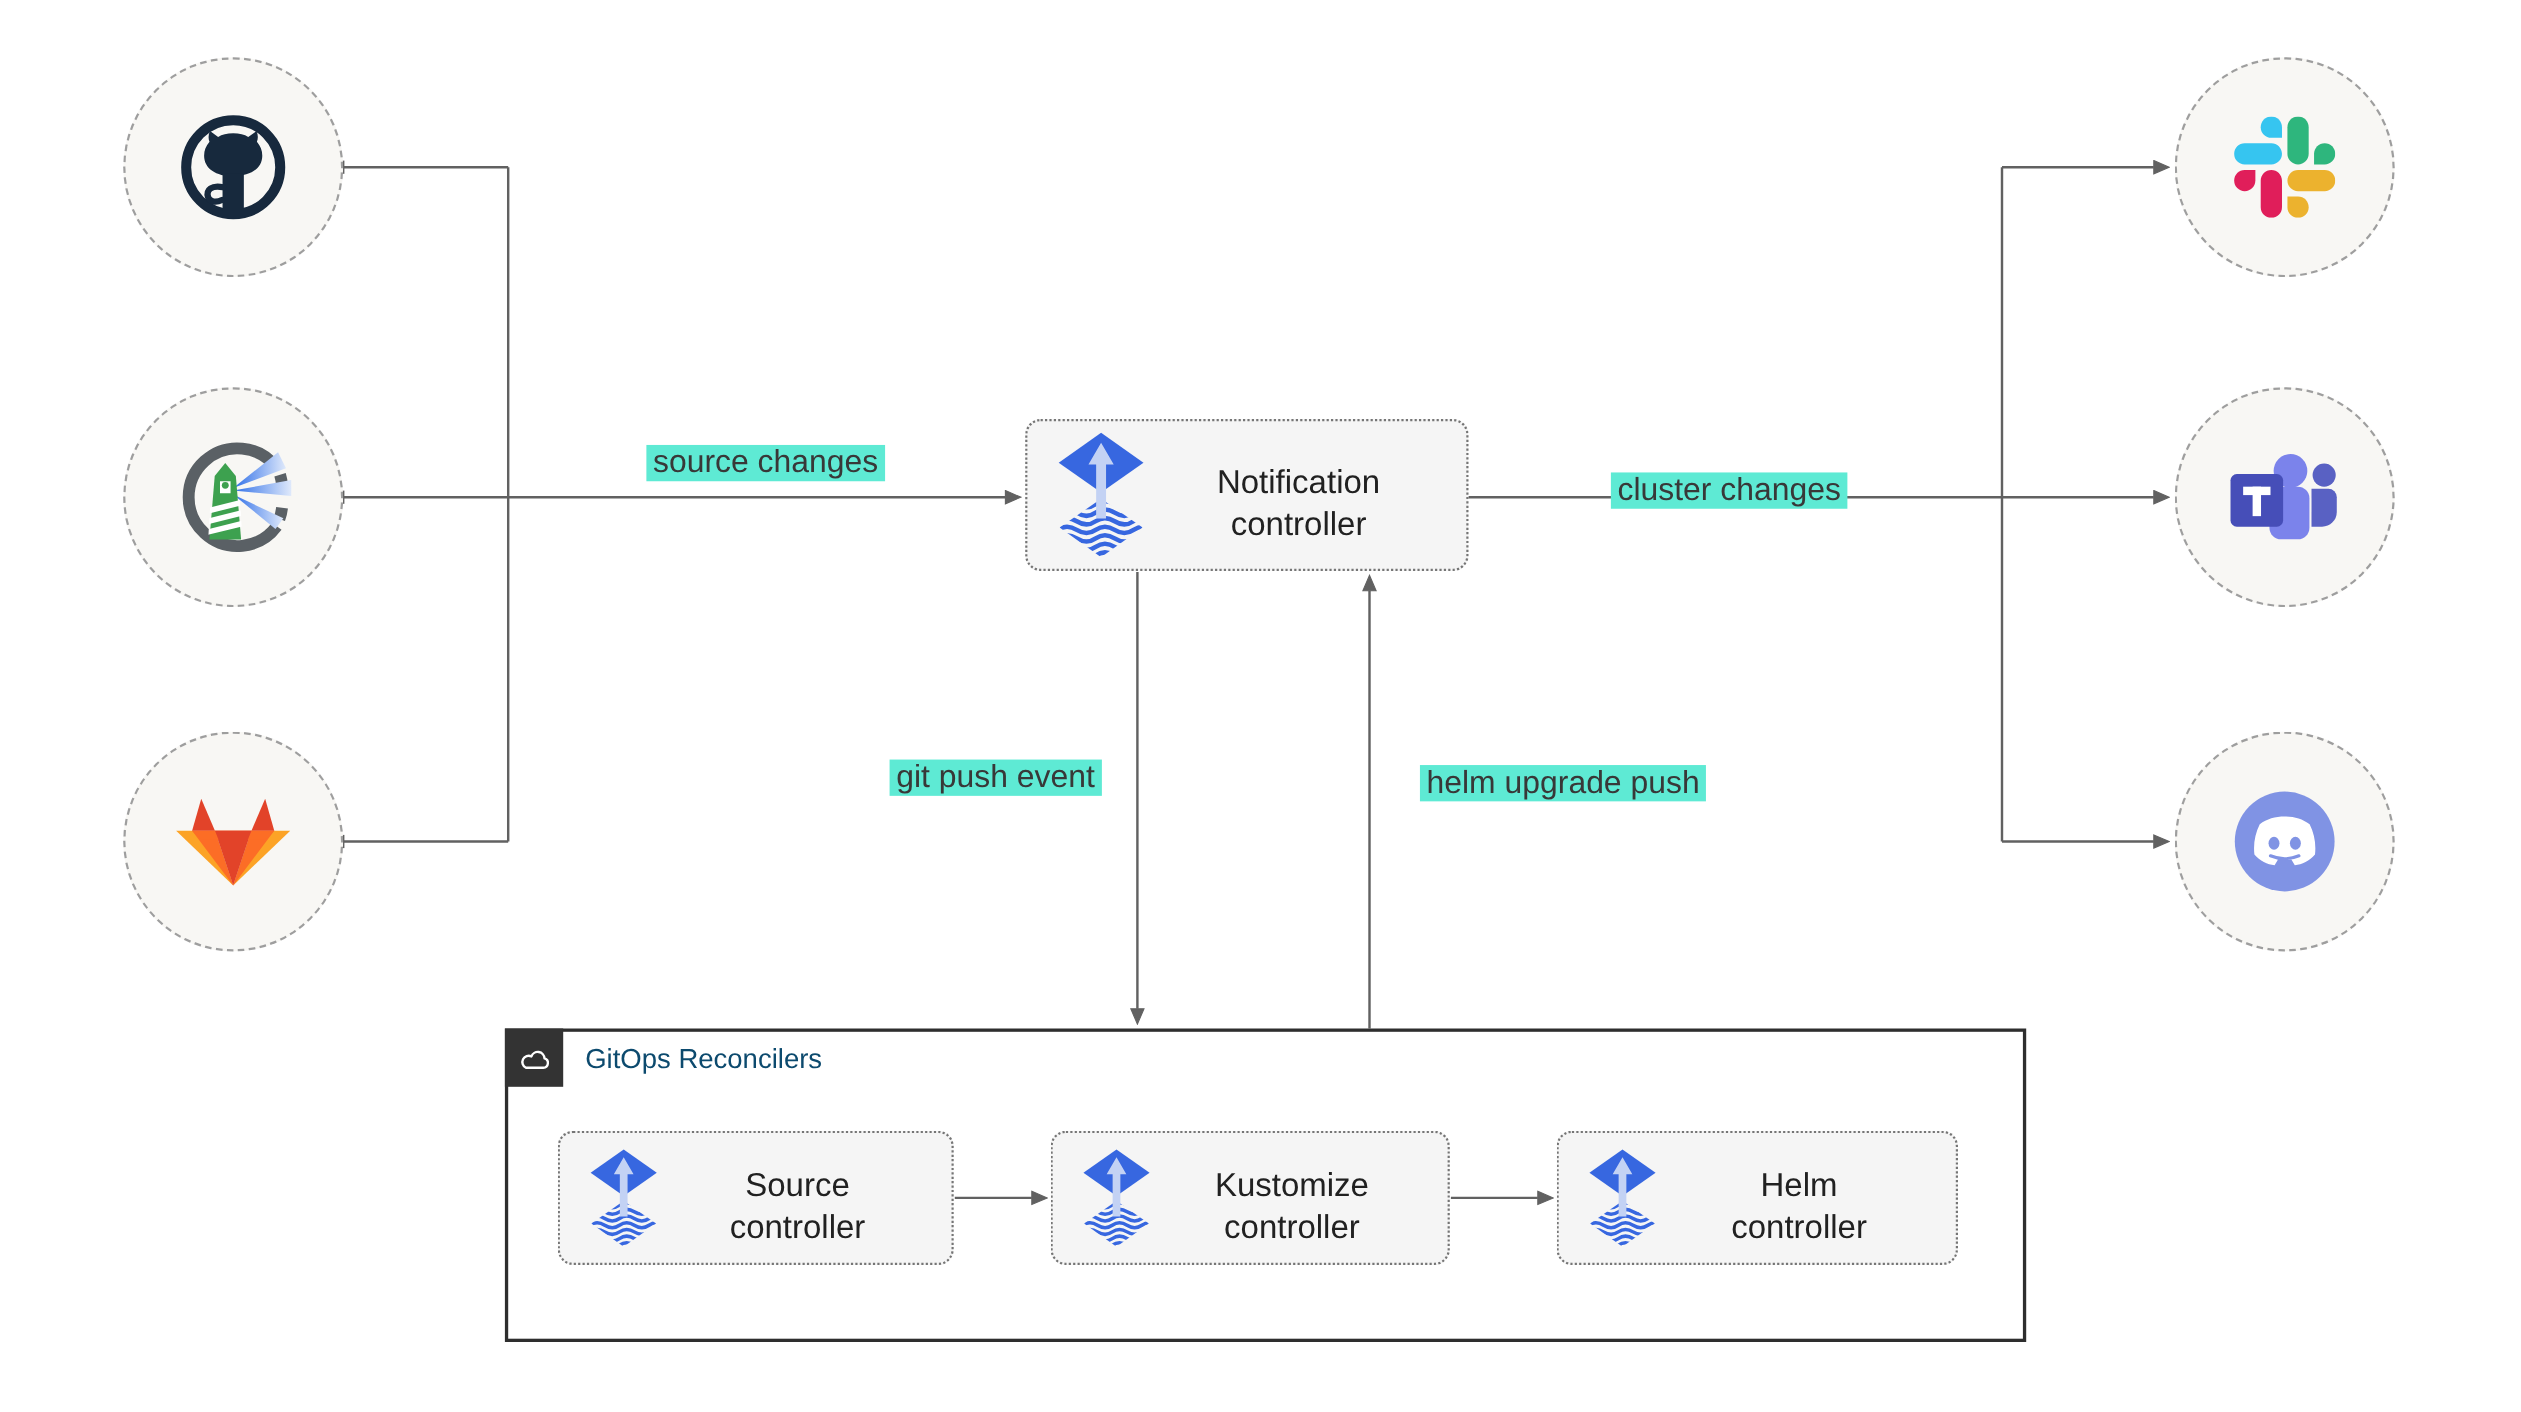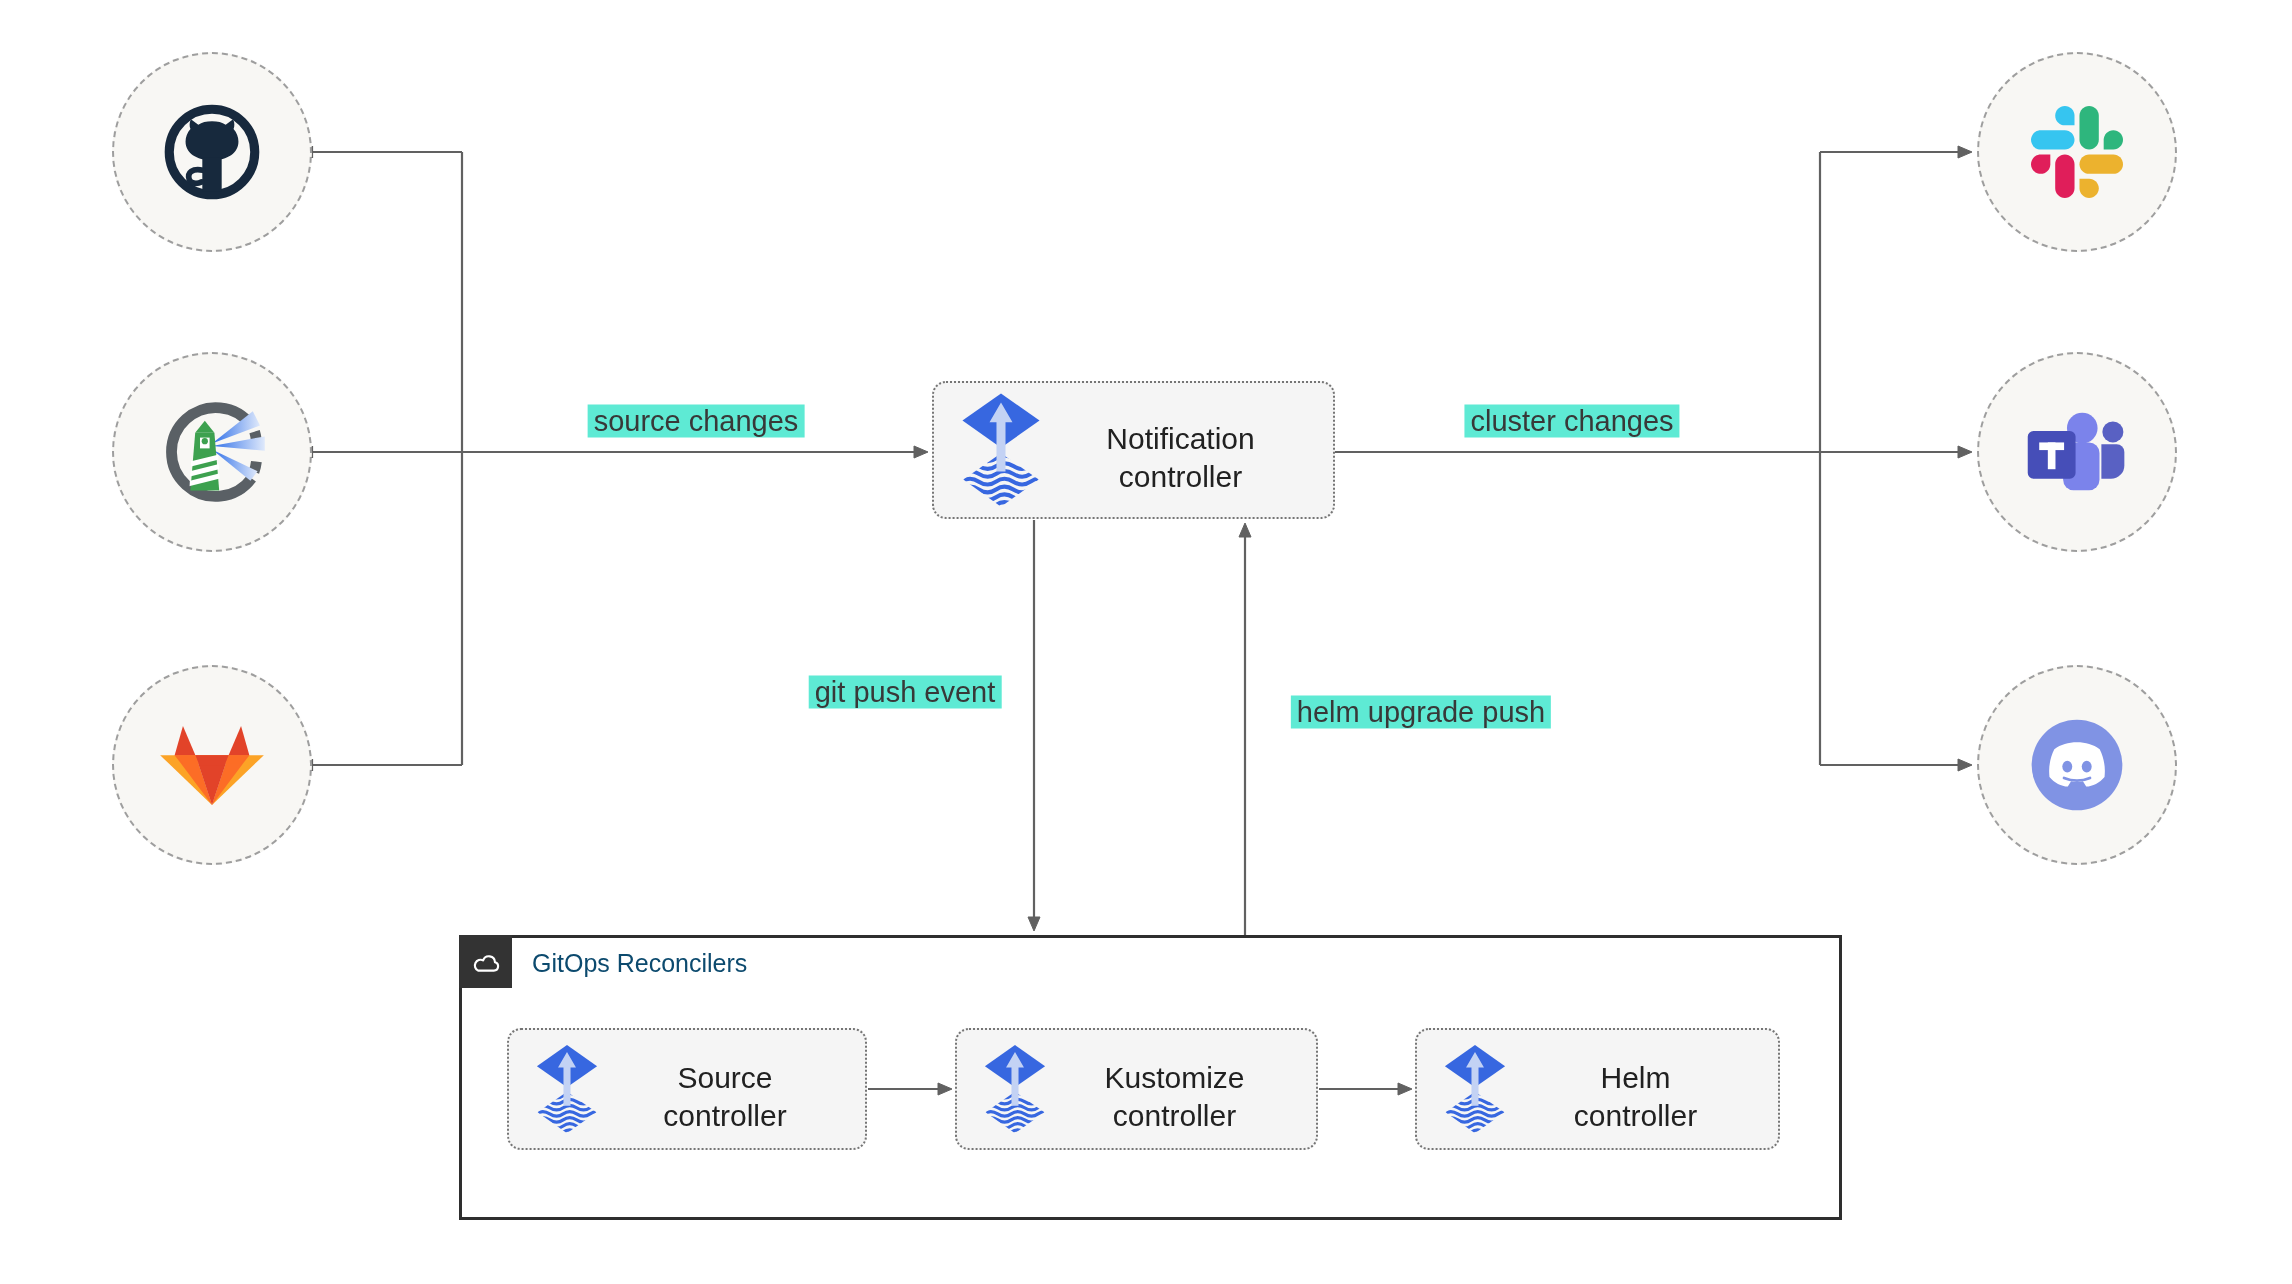--- a/index.html
+++ b/index.html
@@ -91,22 +91,22 @@
 
       <path d="M1034,520 V917" marker-end="url(#arr)"></path>
       <path d="M1245,935 V537" marker-end="url(#arr)"></path>
 
       <path d="M868,1089 H938" marker-end="url(#arr)"></path>
       <path d="M1319,1089 H1398" marker-end="url(#arr)"></path>
     </g>
   </svg>
 
   <div class="edge-label" style="left:696px;top:421px">source changes</div>
-  <div class="edge-label" style="left:1572px;top:421px">cluster changes</div>
-  <div class="edge-label" style="left:905px;top:692px">git push event</div>
+  <div class="edge-label" style="left:1572px;top:446px">cluster changes</div>
+  <div class="edge-label" style="left:905px;top:707px">git push event</div>
   <div class="edge-label" style="left:1421px;top:712px">helm upgrade push</div>
 
   <div class="node-circle" style="left:112px;top:52px">
     <svg width="114" height="114" viewBox="0 0 100 100">
       <circle cx="50" cy="50" r="37.5" style="fill:none;stroke:var(--github_navy);stroke-width:8"></circle>
       <path style="fill:var(--github_navy)" d="M50,23c-5,0-9,1-12,3l-6.5-4.8c-1.4,2.9-1.5,5.9-0.4,8.6c-2.8,3.2-4.3,7-4.3,11
         c0,10.2,9.5,16.4,23.2,16.4S73.2,51,73.2,40.8c0-4-1.5-7.8-4.3-11c1.1-2.7,1-5.7-0.4-8.6L62,26C59,24,55,23,50,23z"></path>
       <path style="fill:var(--github_navy)" d="M41.5,55h17v30h-17z"></path>
       <path style="fill:none;stroke:var(--github_navy);stroke-width:5;stroke-linecap:round" d="M42,66c-9-2-14,2-12,8c1.3,3.8,6.5,4.4,11,2.2"></path>
     </svg>

